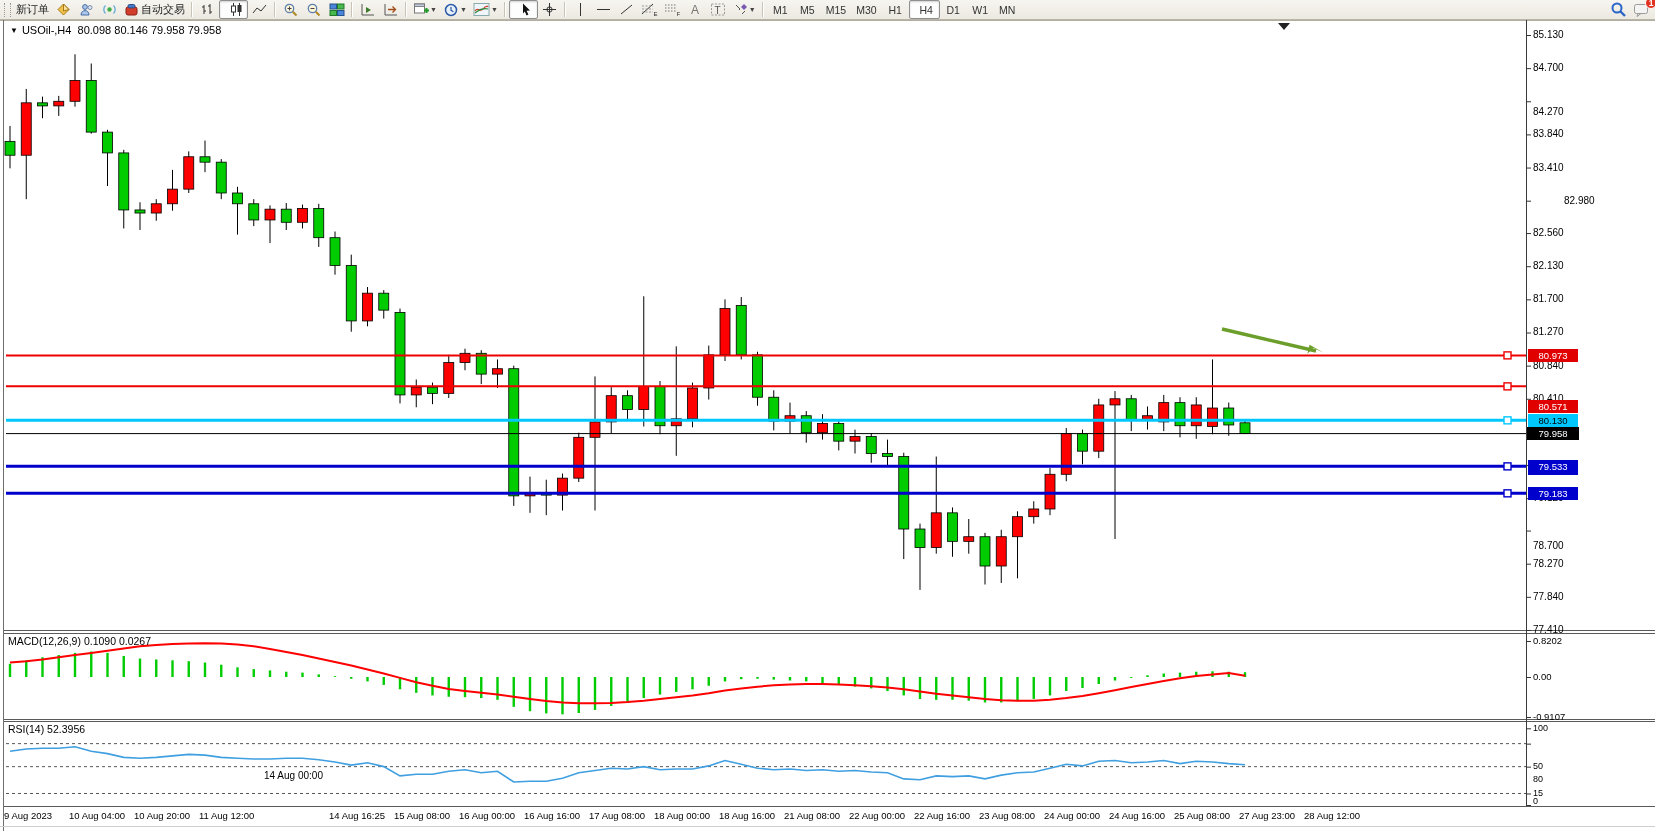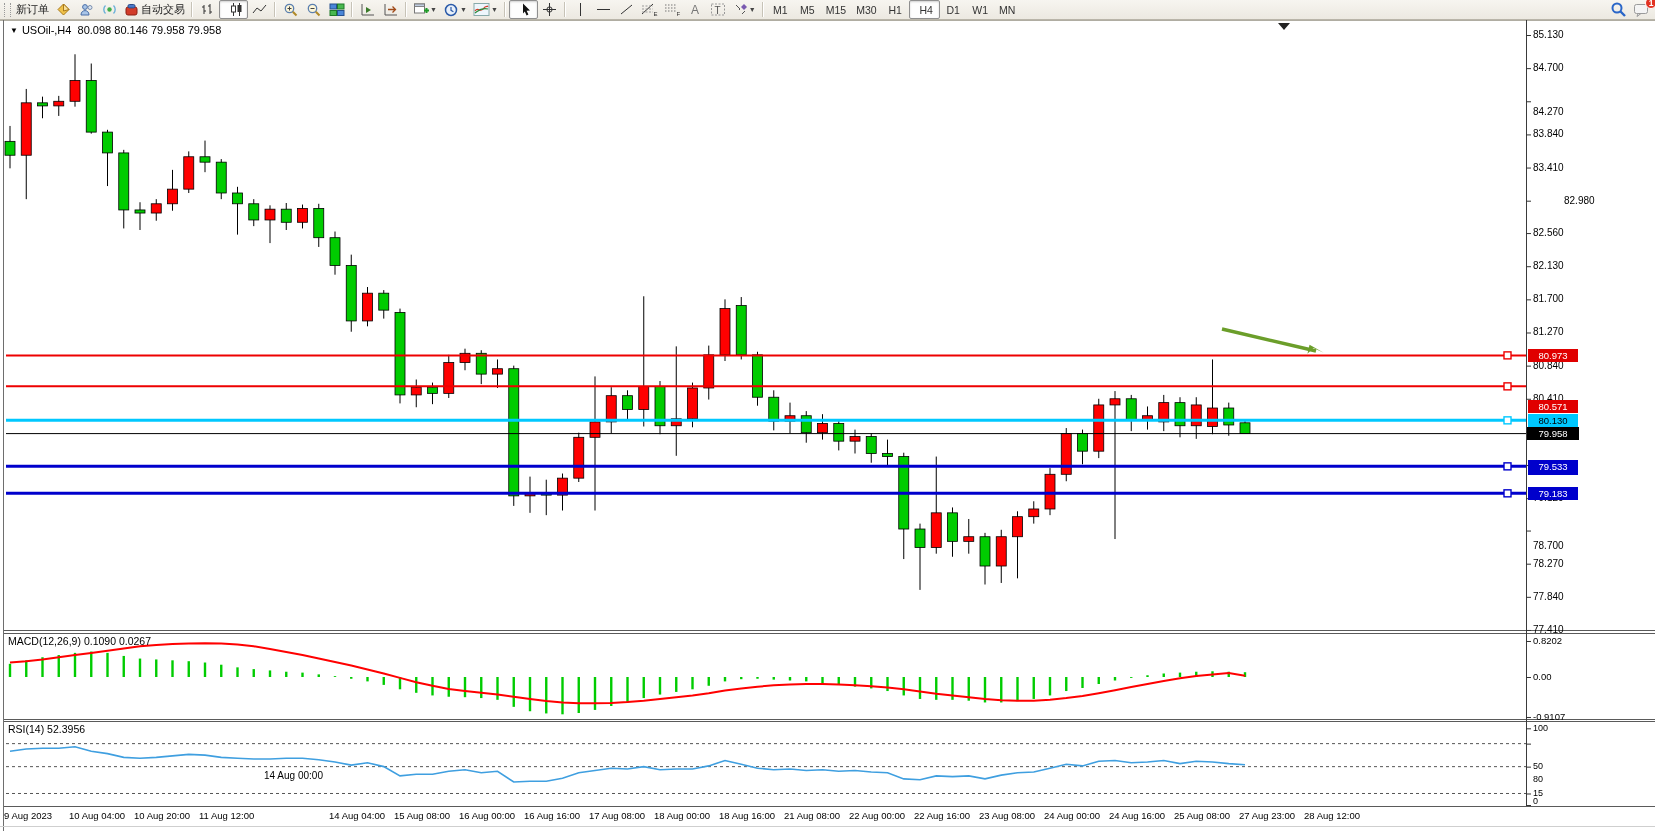--- a/index.html
+++ b/index.html
@@ -545,21 +545,21 @@
       <div style="position:absolute;left:1533px;top:492.19069999999925px;font-size:10px;z-index:5;">79.120</div>
       <div style="position:absolute;left:1533px;top:540px;font-size:10px;z-index:5;">78.700</div>
       <div style="position:absolute;left:1533px;top:557.7001999999999px;font-size:10px;z-index:5;">78.270</div>
       <div style="position:absolute;left:1533px;top:590.8402999999994px;font-size:10px;z-index:5;">77.840</div>
       <div style="position:absolute;left:1533px;top:623.9803999999998px;font-size:10px;z-index:5;">77.410</div>
       <div style="position:absolute;left:4px;top:810px;font-size:9.5px;z-index:5;white-space:nowrap;">9 Aug 2023</div>
       <div style="position:absolute;left:69px;top:810px;font-size:9.5px;z-index:5;white-space:nowrap;">10 Aug 04:00</div>
       <div style="position:absolute;left:134px;top:810px;font-size:9.5px;z-index:5;white-space:nowrap;">10 Aug 20:00</div>
       <div style="position:absolute;left:199px;top:810px;font-size:9.5px;z-index:5;white-space:nowrap;">11 Aug 12:00</div>
       <div style="position:absolute;left:264px;top:770px;font-size:10px;z-index:5;white-space:nowrap;">14 Aug 00:00</div>
-      <div style="position:absolute;left:329px;top:810px;font-size:9.5px;z-index:5;white-space:nowrap;">14 Aug 04:00</div>
+      <div style="position:absolute;left:329px;top:810px;font-size:9.5px;z-index:5;white-space:nowrap;">14 Aug 16:25</div>
       <div style="position:absolute;left:394px;top:810px;font-size:9.5px;z-index:5;white-space:nowrap;">15 Aug 08:00</div>
       <div style="position:absolute;left:459px;top:810px;font-size:9.5px;z-index:5;white-space:nowrap;">16 Aug 00:00</div>
       <div style="position:absolute;left:524px;top:810px;font-size:9.5px;z-index:5;white-space:nowrap;">16 Aug 16:00</div>
       <div style="position:absolute;left:589px;top:810px;font-size:9.5px;z-index:5;white-space:nowrap;">17 Aug 08:00</div>
       <div style="position:absolute;left:654px;top:810px;font-size:9.5px;z-index:5;white-space:nowrap;">18 Aug 00:00</div>
       <div style="position:absolute;left:719px;top:810px;font-size:9.5px;z-index:5;white-space:nowrap;">18 Aug 16:00</div>
       <div style="position:absolute;left:784px;top:810px;font-size:9.5px;z-index:5;white-space:nowrap;">21 Aug 08:00</div>
       <div style="position:absolute;left:849px;top:810px;font-size:9.5px;z-index:5;white-space:nowrap;">22 Aug 00:00</div>
       <div style="position:absolute;left:914px;top:810px;font-size:9.5px;z-index:5;white-space:nowrap;">22 Aug 16:00</div>
       <div style="position:absolute;left:979px;top:810px;font-size:9.5px;z-index:5;white-space:nowrap;">23 Aug 08:00</div>

